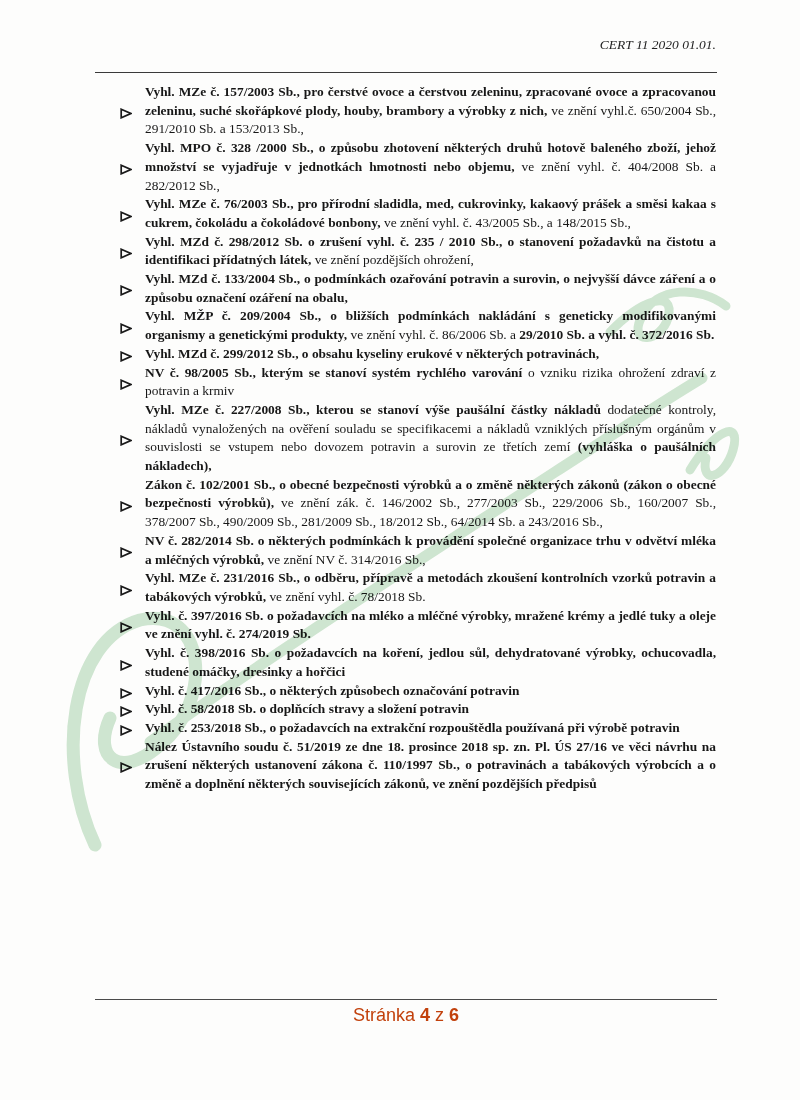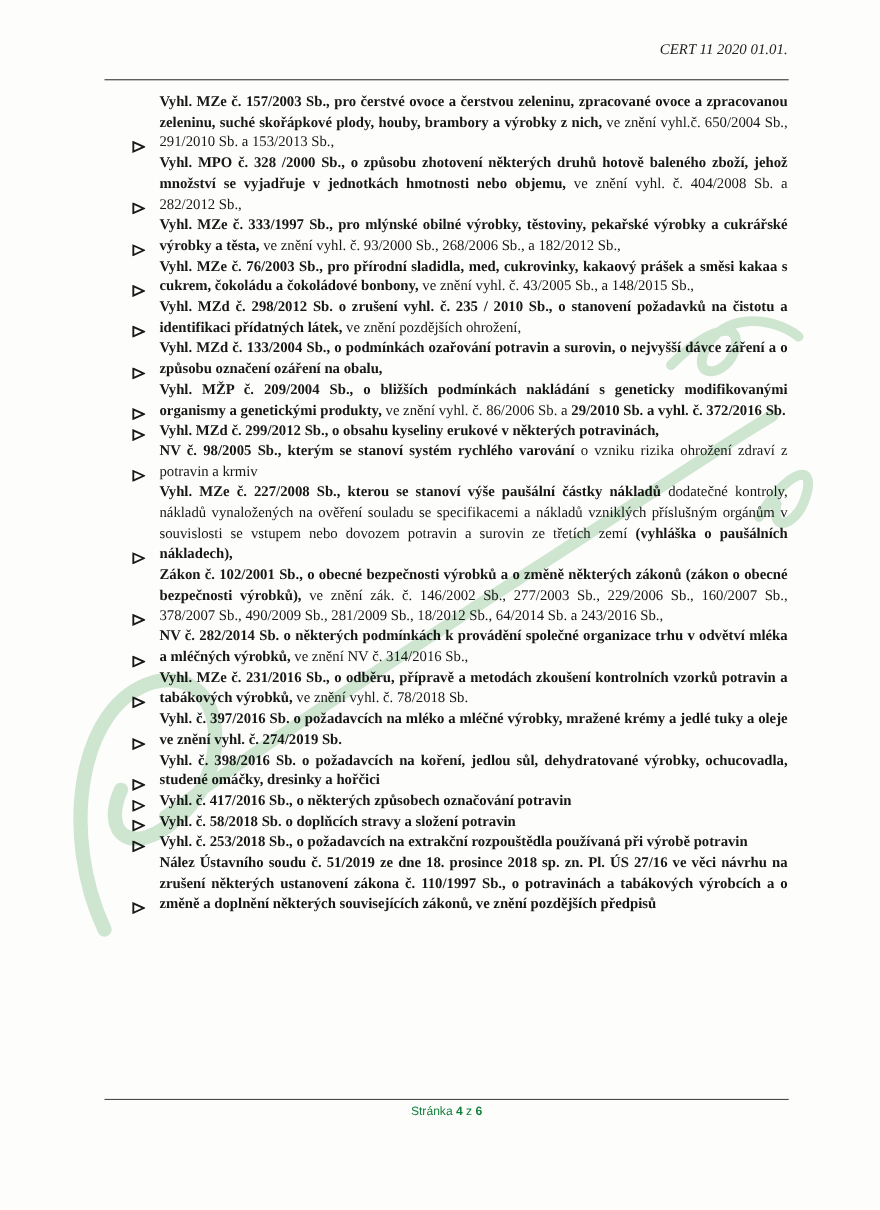--- a/index.html
+++ b/index.html
@@ -24,21 +24,21 @@
   }
   .header-rule {
     position: absolute; top: 72px; left: 95px; right: 83px;
     border-top: 1.4px solid #3a3a3a;
   }
 
   .content {
     position: absolute; top: 83px; left: 120px; right: 84px;
     z-index: 1;
   }
-  .item { display: flex; align-items: flex-end; }
+  .item { display: flex; align-items: center; }
   .bullet {
     flex: 0 0 25px;
     padding-top: 4.5px;
     line-height: 18.7px;
   }
   .bullet svg { display: block; }
   .item-text {
     flex: 1;
     text-align: justify;
     font-size: 13.4px;
@@ -48,22 +48,22 @@
   .bold { font-weight: bold; }
 
   .footer-rule {
     position: absolute; top: 999px; left: 95px; right: 83px;
     border-top: 1px solid #4a4a4a;
   }
   .footer {
     position: absolute; top: 1005px; left: 95px; right: 83px;
     text-align: center;
     font-family: "Liberation Sans", sans-serif;
-    font-size: 11px;
-    color: #15803d;
+    font-size: 18px;
+    color: #c2410c;
   }
 
   .watermark {
     position: absolute; left: 0; top: 0;
     z-index: 3;
     pointer-events: none;
     mix-blend-mode: multiply;
     opacity: 0.55;
   }
 </style>
@@ -100,28 +100,20 @@
           </svg>
         </span>
         <p class="item-text"><span class="bold">Vyhl. MPO č. 328 /2000 Sb., o způsobu zhotovení některých druhů hotově baleného zboží, jehož množství se vyjadřuje v jednotkách hmotnosti nebo objemu,</span><span> ve znění vyhl. č. 404/2008 Sb. a 282/2012 Sb.,</span></p>
       </div>
       <div class="item">
         <span class="bullet">
           <svg width="12" height="11" viewBox="0 0 12 11">
             <path d="M1.2 1.2 L10.8 5.5 L1.2 9.8 Z" fill="none" stroke="#1a1a1a" stroke-width="1.7" stroke-linejoin="miter"></path>
           </svg>
         </span>
-        <p class="item-text"><span class="bold">Vyhl. MZe č. 333/1997 Sb., pro mlýnské obilné výrobky, těstoviny, pekařské výrobky a cukrářské výrobky a těsta,</span><span> ve znění vyhl. č. 93/2000 Sb., 268/2006 Sb., a 182/2012 Sb.,</span></p>
-      </div>
-      <div class="item">
-        <span class="bullet">
-          <svg width="12" height="11" viewBox="0 0 12 11">
-            <path d="M1.2 1.2 L10.8 5.5 L1.2 9.8 Z" fill="none" stroke="#1a1a1a" stroke-width="1.7" stroke-linejoin="miter"></path>
-          </svg>
-        </span>
         <p class="item-text"><span class="bold">Vyhl. MZe č. 76/2003 Sb., pro přírodní sladidla, med, cukrovinky, kakaový prášek a směsi kakaa s cukrem, čokoládu a čokoládové bonbony,</span><span> ve znění vyhl. č. 43/2005 Sb., a 148/2015 Sb.,</span></p>
       </div>
       <div class="item">
         <span class="bullet">
           <svg width="12" height="11" viewBox="0 0 12 11">
             <path d="M1.2 1.2 L10.8 5.5 L1.2 9.8 Z" fill="none" stroke="#1a1a1a" stroke-width="1.7" stroke-linejoin="miter"></path>
           </svg>
         </span>
         <p class="item-text"><span class="bold">Vyhl. MZd č. 298/2012 Sb. o zrušení vyhl. č. 235 / 2010 Sb., o stanovení požadavků na čistotu a identifikaci přídatných látek,</span><span> ve znění pozdějších ohrožení,</span></p>
       </div>

